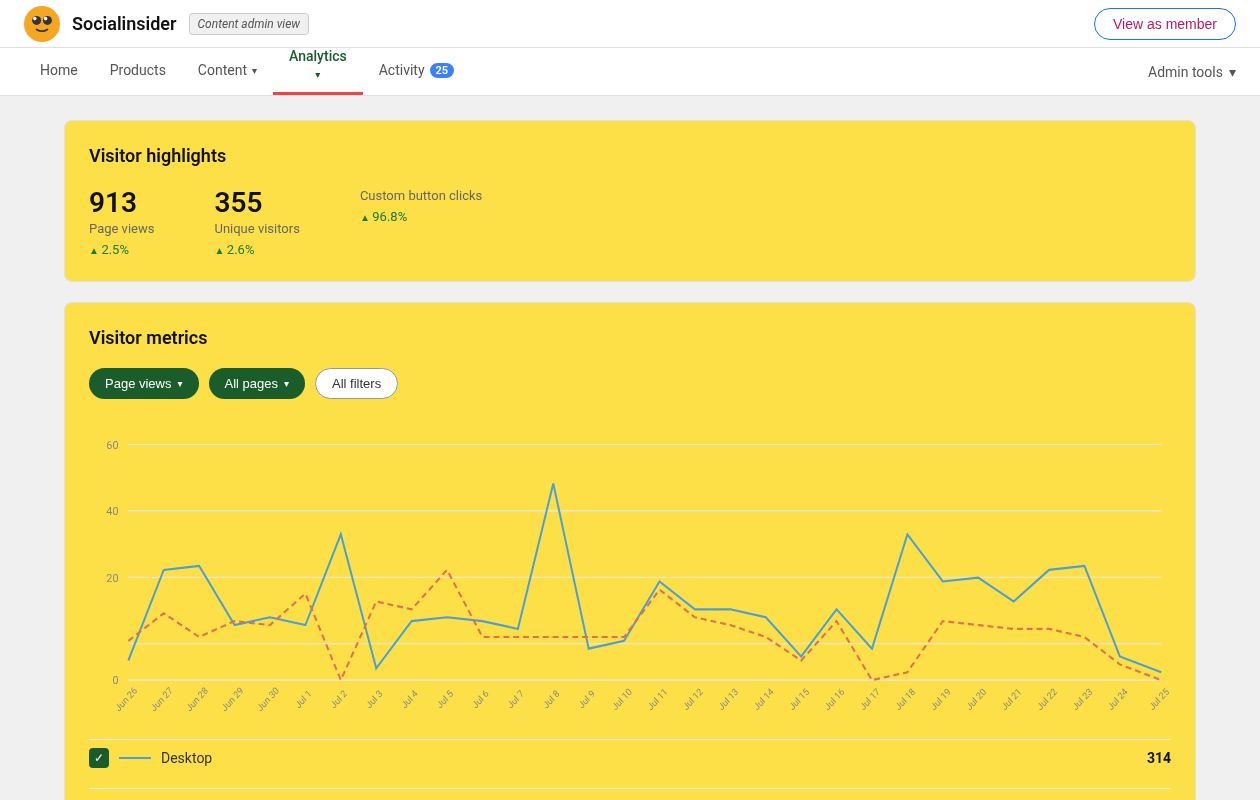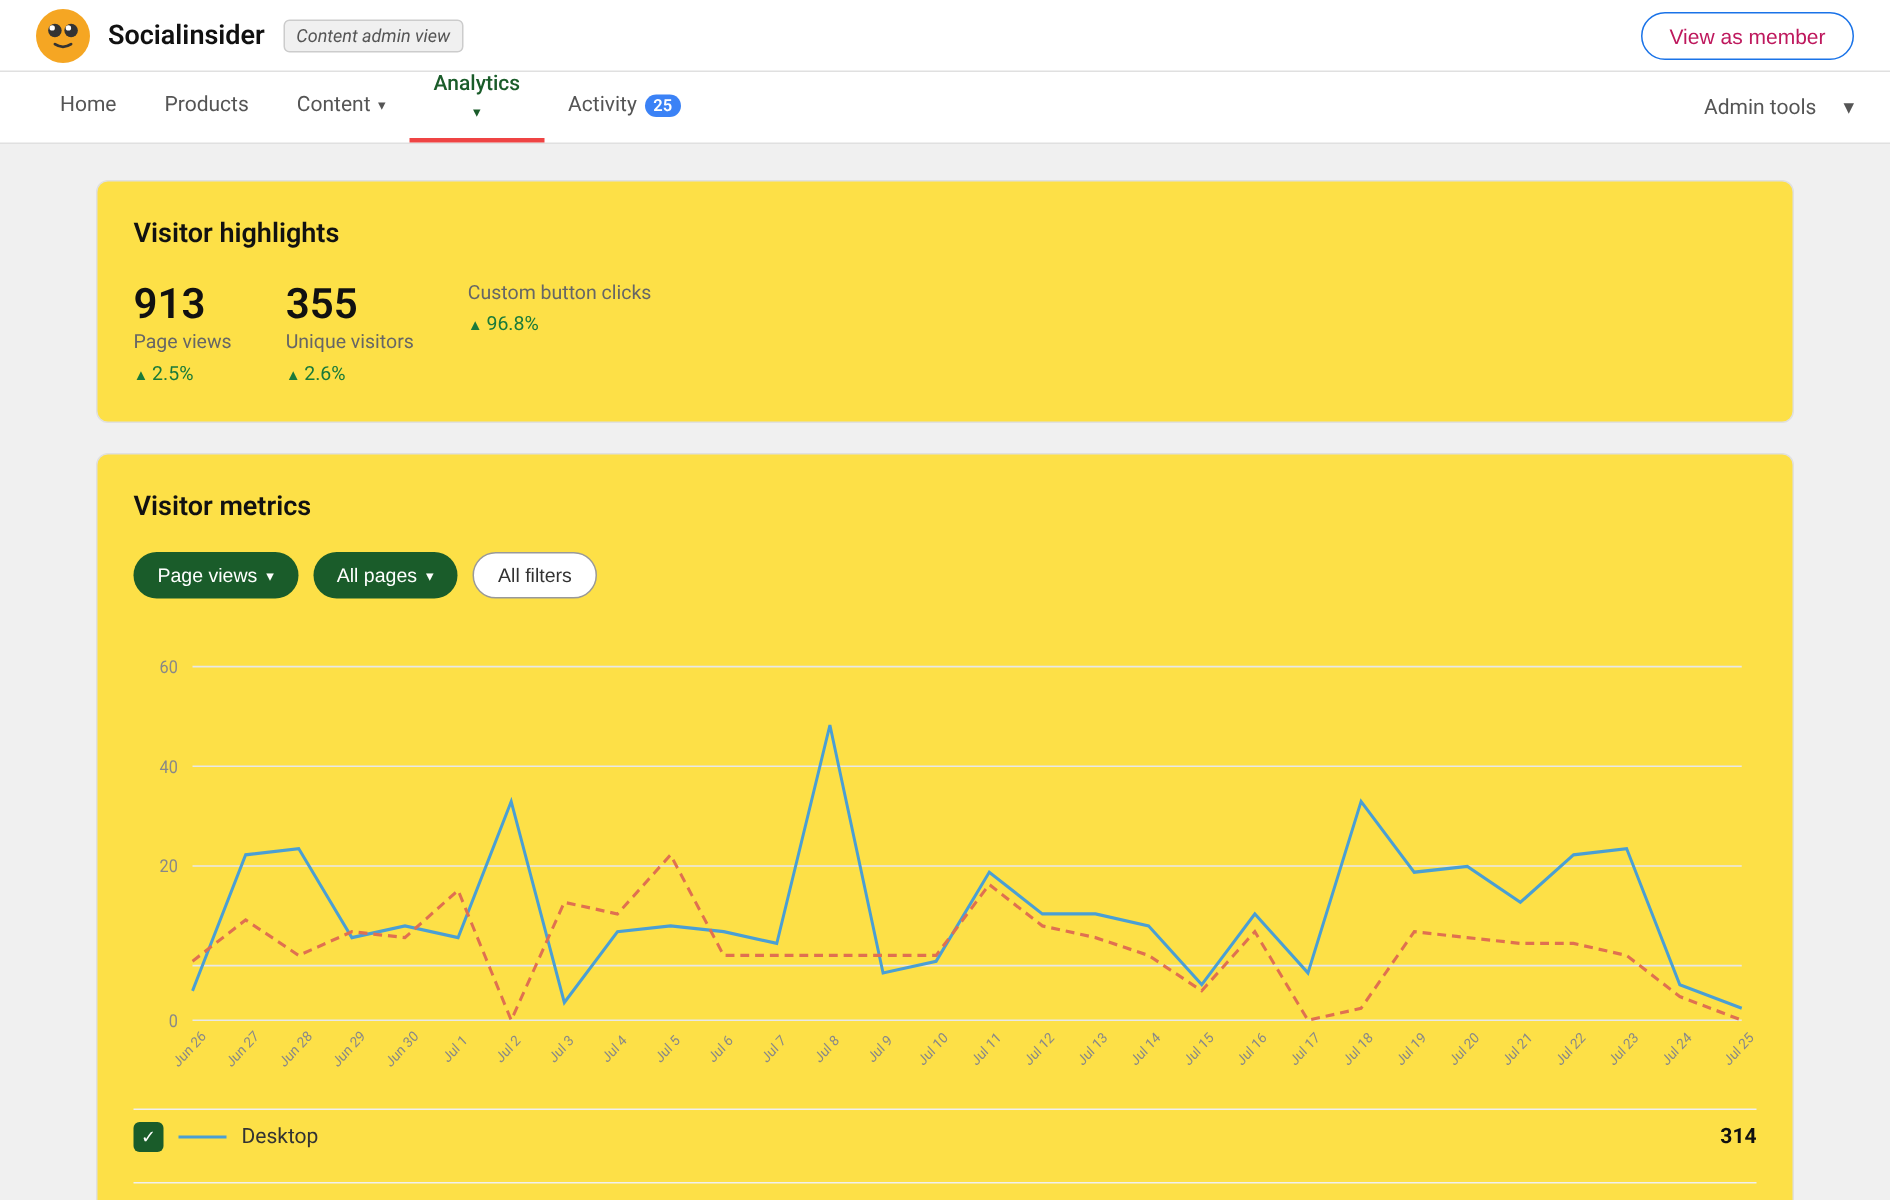--- a/index.html
+++ b/index.html
@@ -13,31 +13,31 @@
     .admin-badge { background: #f0f0f0; border: 1px solid #ccc; border-radius: 4px; padding: 3px 8px; font-size: 12px; color: #555; font-style: italic; }
     .view-as-member-btn { border: 1.5px solid #1a73e8; border-radius: 20px; padding: 7px 18px; background: #fff; color: #be185d; font-size: 14px; font-weight: 500; cursor: pointer; }
 
     
     .nav { background: #fff; display: flex; align-items: center; padding: 0 24px; height: 48px; border-bottom: 1px solid #e0e0e0; justify-content: space-between; }
     .nav-left { display: flex; gap: 0; height: 100%; }
     .nav-item { padding: 0 16px; height: 100%; display: flex; align-items: center; gap: 5px; font-size: 14px; color: #555; cursor: pointer; text-decoration: none; border-bottom: 3px solid transparent; position: relative; }
     .nav-item.active { color: #1a5c2a; border-bottom: 3px solid #ef4444; font-weight: 500; flex-direction: column; }
     .nav-item .chevron { font-size: 10px; }
     .activity-badge { background: #3b82f6; color: #fff; border-radius: 10px; font-size: 11px; padding: 1px 6px; font-weight: 600; }
-    .nav-right { display: flex; align-items: center; gap: 18px; cursor: pointer; color: #555; }
+    .nav-right { display: flex; align-items: center; gap: 6px; cursor: pointer; color: #555; }
 
     
     .main { max-width: 1180px; margin: 24px auto; padding: 0 24px; }
 
     
     .card { background: #fde047; border-radius: 8px; border: 1px solid #e0e0e0; padding: 24px; margin-bottom: 20px; }
 
     
     .card-title { font-size: 18px; font-weight: 600; color: #111; margin-bottom: 20px; }
-    .highlights-grid { display: flex; gap: 36px; }
+    .highlights-grid { display: flex; gap: 60px; }
     .highlight-item { }
     .highlight-value { font-size: 28px; font-weight: 600; color: #111; }
     .highlight-label { font-size: 13px; color: #666; margin-top: 2px; }
     .highlight-change { font-size: 13px; color: #1a7a3a; margin-top: 6px; }
     .highlight-change::before { content: '▲ '; font-size: 10px; }
 
     
     .metrics-filters { display: flex; align-items: center; gap: 10px; margin-bottom: 24px; }
     .filter-btn-green { background: #1a5c2a; color: #fff; border: none; border-radius: 20px; padding: 8px 16px; font-size: 13px; font-weight: 500; cursor: pointer; display: flex; align-items: center; gap: 6px; }
     .filter-btn-green .chevron { font-size: 10px; }

